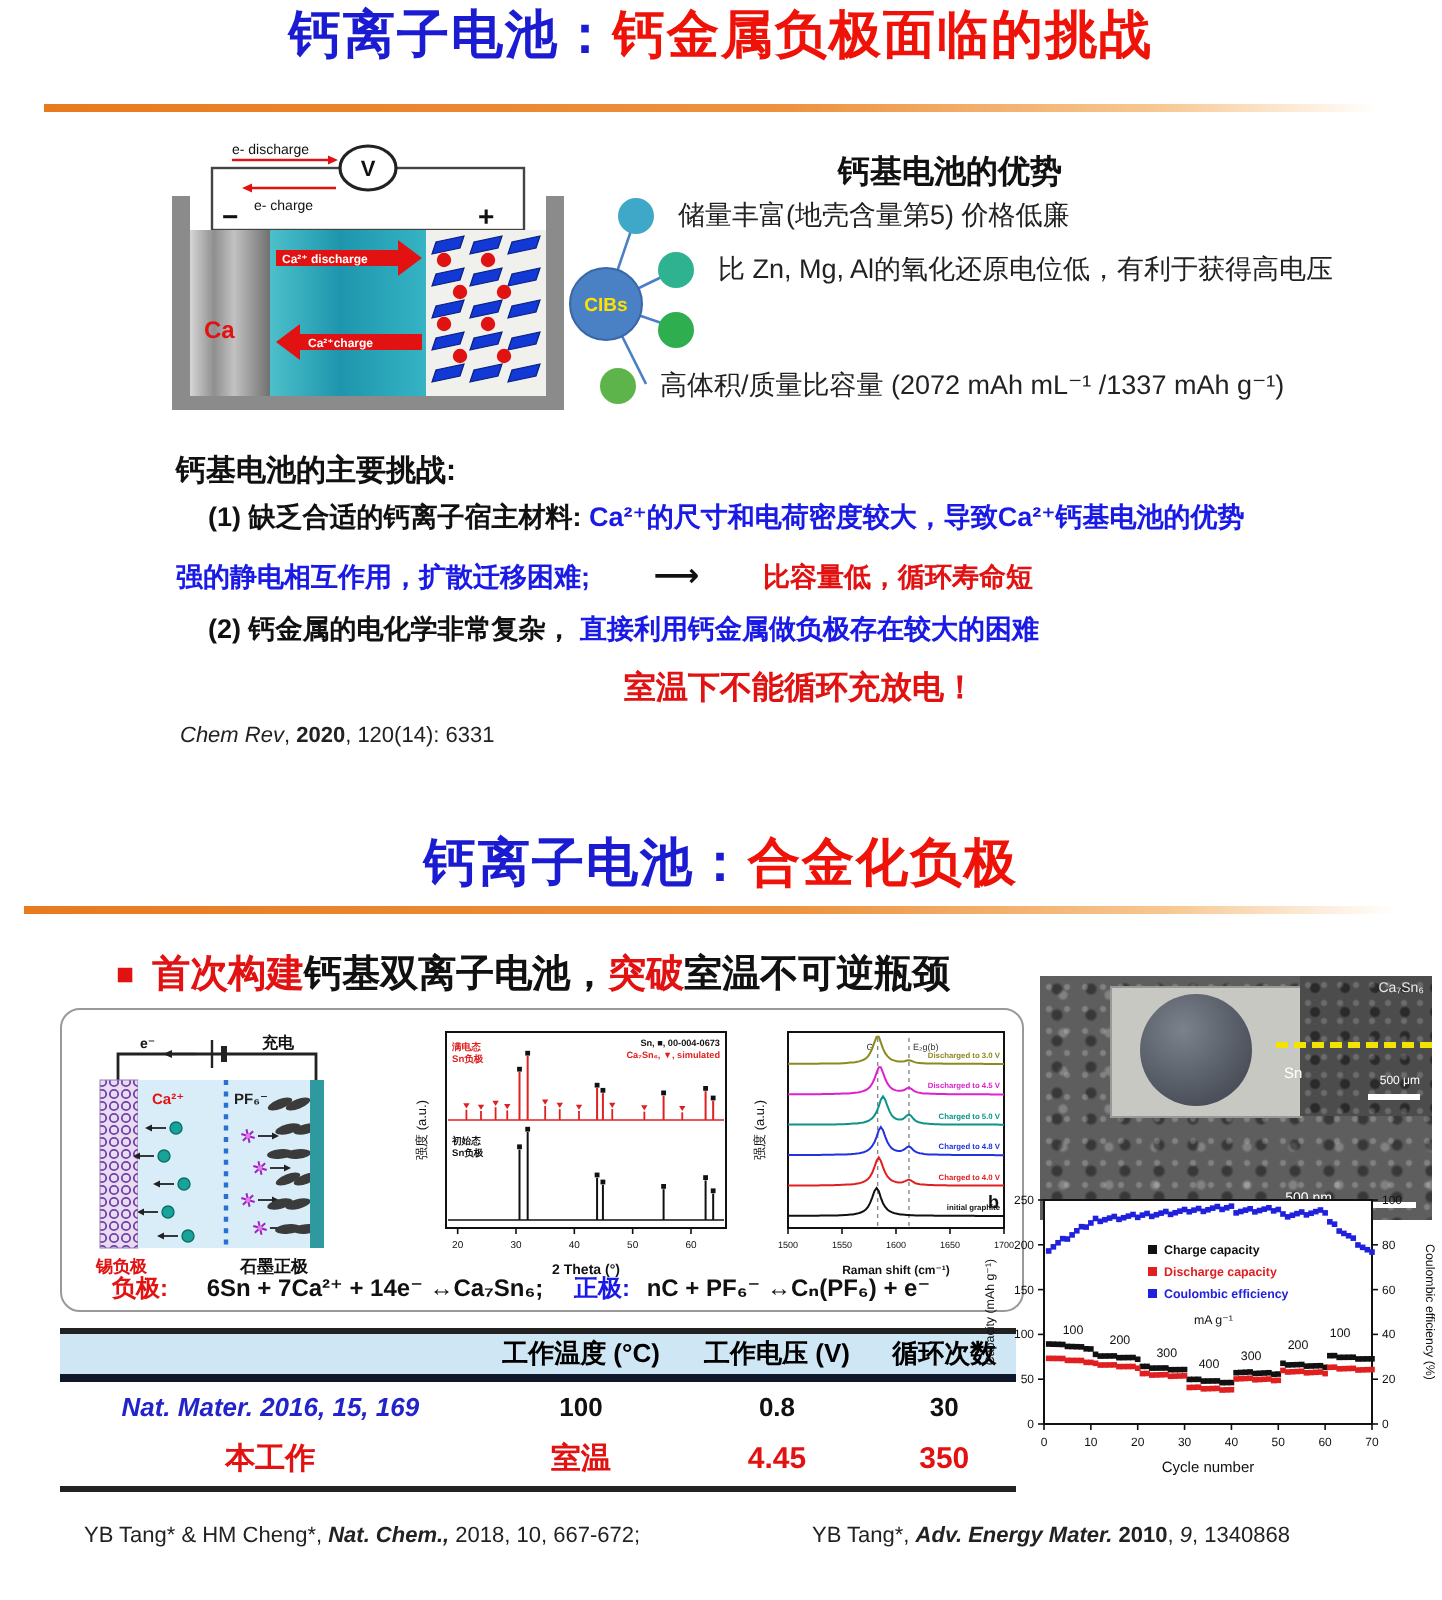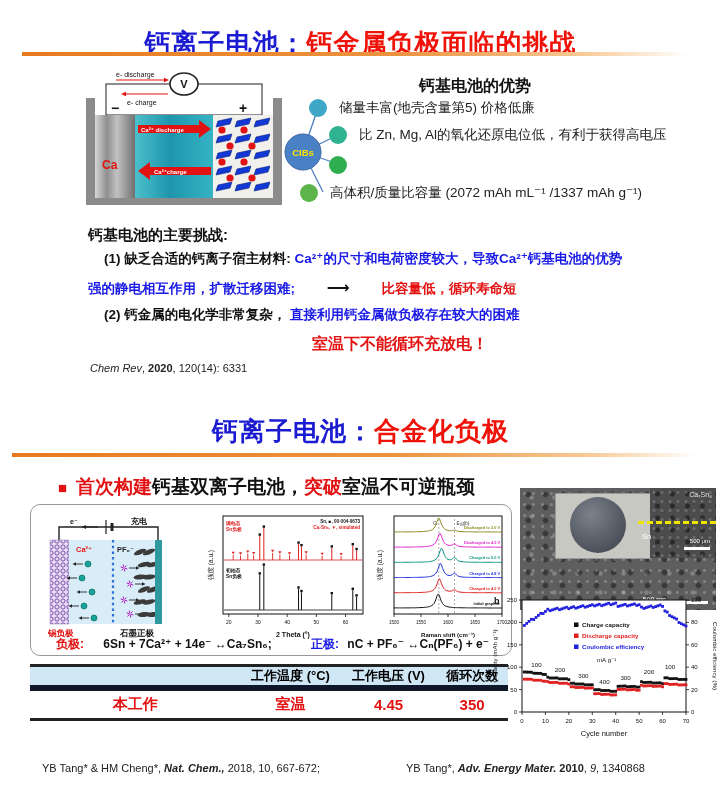--- a/index.html
+++ b/index.html
@@ -17,24 +17,24 @@
 .red{color:#e31212}
 .blue{color:#1a1ae6}
 .body-line{font-size:13.5px;font-weight:bold;white-space:nowrap;color:#111}
 .warn{font-size:16px;font-weight:bold;color:#e31212;white-space:nowrap}
 .cite{font-size:11px;color:#222;white-space:nowrap}
 .headline{font-size:19px;font-weight:bold;white-space:nowrap;color:#111;display:flex;align-items:center}
 .headline .bullet{color:#e31212;font-size:15px;margin-right:9px}
 .panel-box{border:1.5px solid #999;border-radius:10px;background:#fff}
 .eq-line{font-size:12px;font-weight:bold;white-space:nowrap;color:#111}
 .eq-tag-red{color:#e31212;margin-right:16px}
-.eq-tag-blue{color:#1a1ae6;margin-left:36px;margin-right:5px}
+.eq-tag-blue{color:#1a1ae6;margin-left:12px;margin-right:5px}
 #tbl{left:30px;top:664px;width:478px;border-top:3px solid #222;border-bottom:3px solid #222}
 .t-grid{display:grid;grid-template-columns:44% 21% 20% 15%;align-items:center;text-align:center}
-.t-head{background:#cfe6f4;font-weight:bold;font-size:13px;height:24px;border-bottom:6px solid #0f172a}
+.t-head{background:#cfe6f4;font-weight:bold;font-size:13px;height:24px;border-bottom:4px solid #0f172a}
 .t-r1{height:25px;font-size:13px;font-weight:bold;color:#111}
 .t-r1 .refcell{color:#2323cc;font-style:italic}
 .t-r2{height:27px;font-size:15px;font-weight:bold;color:#e31212}
 #sem{left:520px;top:488px;width:196px;height:122px;background-color:#5e5e5e;background-image:radial-gradient(circle,rgba(255,255,255,.22) 1px,transparent 2px),radial-gradient(circle,rgba(0,0,0,.4) 2px,transparent 3.5px),radial-gradient(circle,rgba(165,165,165,.5) 1.5px,transparent 3px);background-size:9px 11px,17px 13px,23px 19px}
 .sem-photo{position:absolute;left:36px;top:6px;width:94px;height:64px;background:#c8c8c3;box-shadow:0 0 0 1px #999}
 .sem-disc{position:absolute;left:14px;top:3px;width:56px;height:56px;border-radius:50%;background:radial-gradient(circle at 38% 32%,#7b828c,#4a4f59 75%)}
 .sem-cross{position:absolute;right:0;top:0;width:66px;height:70px;background-color:#4c4c4c;background-image:radial-gradient(circle,rgba(255,255,255,.18) 1px,transparent 2px),radial-gradient(circle,rgba(0,0,0,.45) 2px,transparent 3px);background-size:8px 9px,15px 12px}
 .sem-dash{position:absolute;left:118px;top:33px;width:78px;border-top:3px dashed #f2e400}
 .sem-lab1{position:absolute;right:4px;top:3px;color:#e9e9e9;font-size:7px}
 .sem-lab2{position:absolute;left:122px;top:44px;color:#fff;font-size:7.5px}
@@ -42,21 +42,21 @@
 .sem-bar1{position:absolute;right:6px;top:59px;width:26px;height:2.5px;background:#fff}
 .sem-scale2{position:absolute;right:50px;bottom:7px;color:#fff;font-size:7px}
 .sem-bar2{position:absolute;right:8px;bottom:6px;width:40px;height:3px;background:#fff}
 </style>
 </head>
 <body>
 
 <div class="page">
 
   <section>
-    <h1 class="abs title" style="left:0;top:26px">
+    <h1 class="abs title" style="left:0;top:0">
       <span class="t-blue">钙离子电池：</span><span class="t-red">钙金属负极面临的挑战</span>
     </h1>
     <div class="abs divider" style="left:22px;top:52px;width:680px"></div>
 
     <svg class="abs" style="left:80px;top:68px" width="208" height="145" viewBox="0 0 208 145">
       <defs>
         <linearGradient id="gAn" x1="0" y1="0" x2="1" y2="0">
           <stop offset="0" stop-color="#d6d6d6"></stop>
             <stop offset="0.3" stop-color="#8f8f8f"></stop>
             <stop offset="0.55" stop-color="#c2c2c2"></stop>
@@ -368,20 +368,26 @@
       <span class="eq-tag-blue">正极:</span>
       <span>nC + PF₆⁻ ↔Cₙ(PF₆) + e⁻</span>
     </div>
 
     <div id="tbl" class="abs">
       <div class="t-grid t-head">
         <span></span>
         <span>工作温度 (°C)</span>
         <span>工作电压 (V)</span>
         <span>循环次数</span>
+      </div>
+      <div class="t-grid t-r1">
+        <span class="refcell">Nat. Mater. 2016, 15, 169</span>
+        <span>100</span>
+        <span>0.8</span>
+        <span>30</span>
       </div>
       <div class="t-grid t-r2">
         <span>本工作</span>
         <span>室温</span>
         <span>4.45</span>
         <span>350</span>
       </div>
     </div>
 
     <div id="sem" class="abs">

